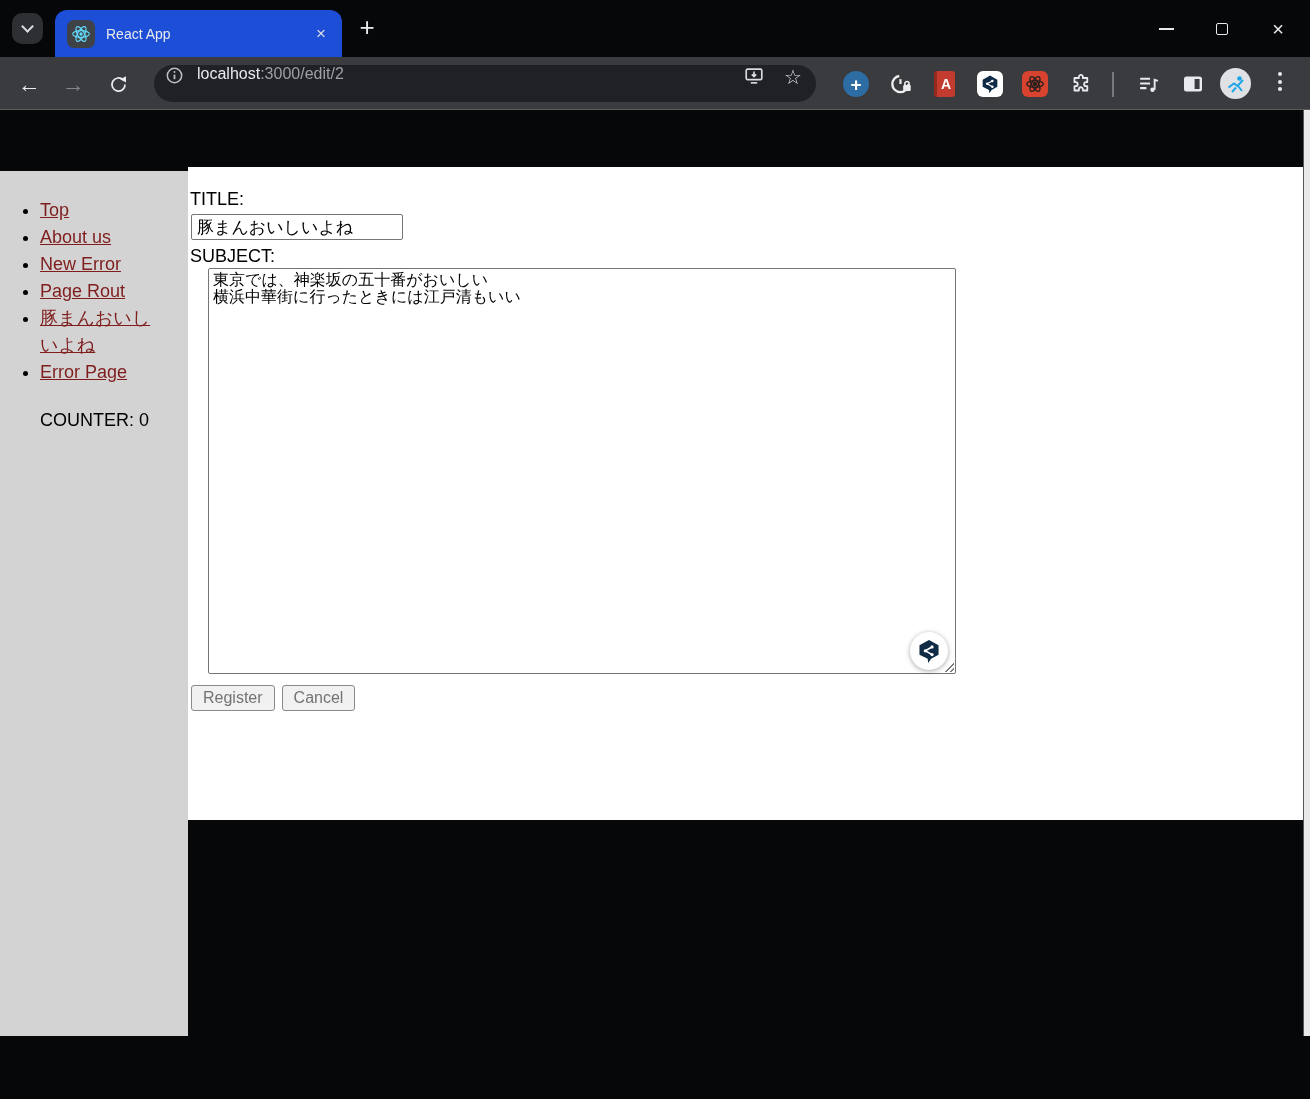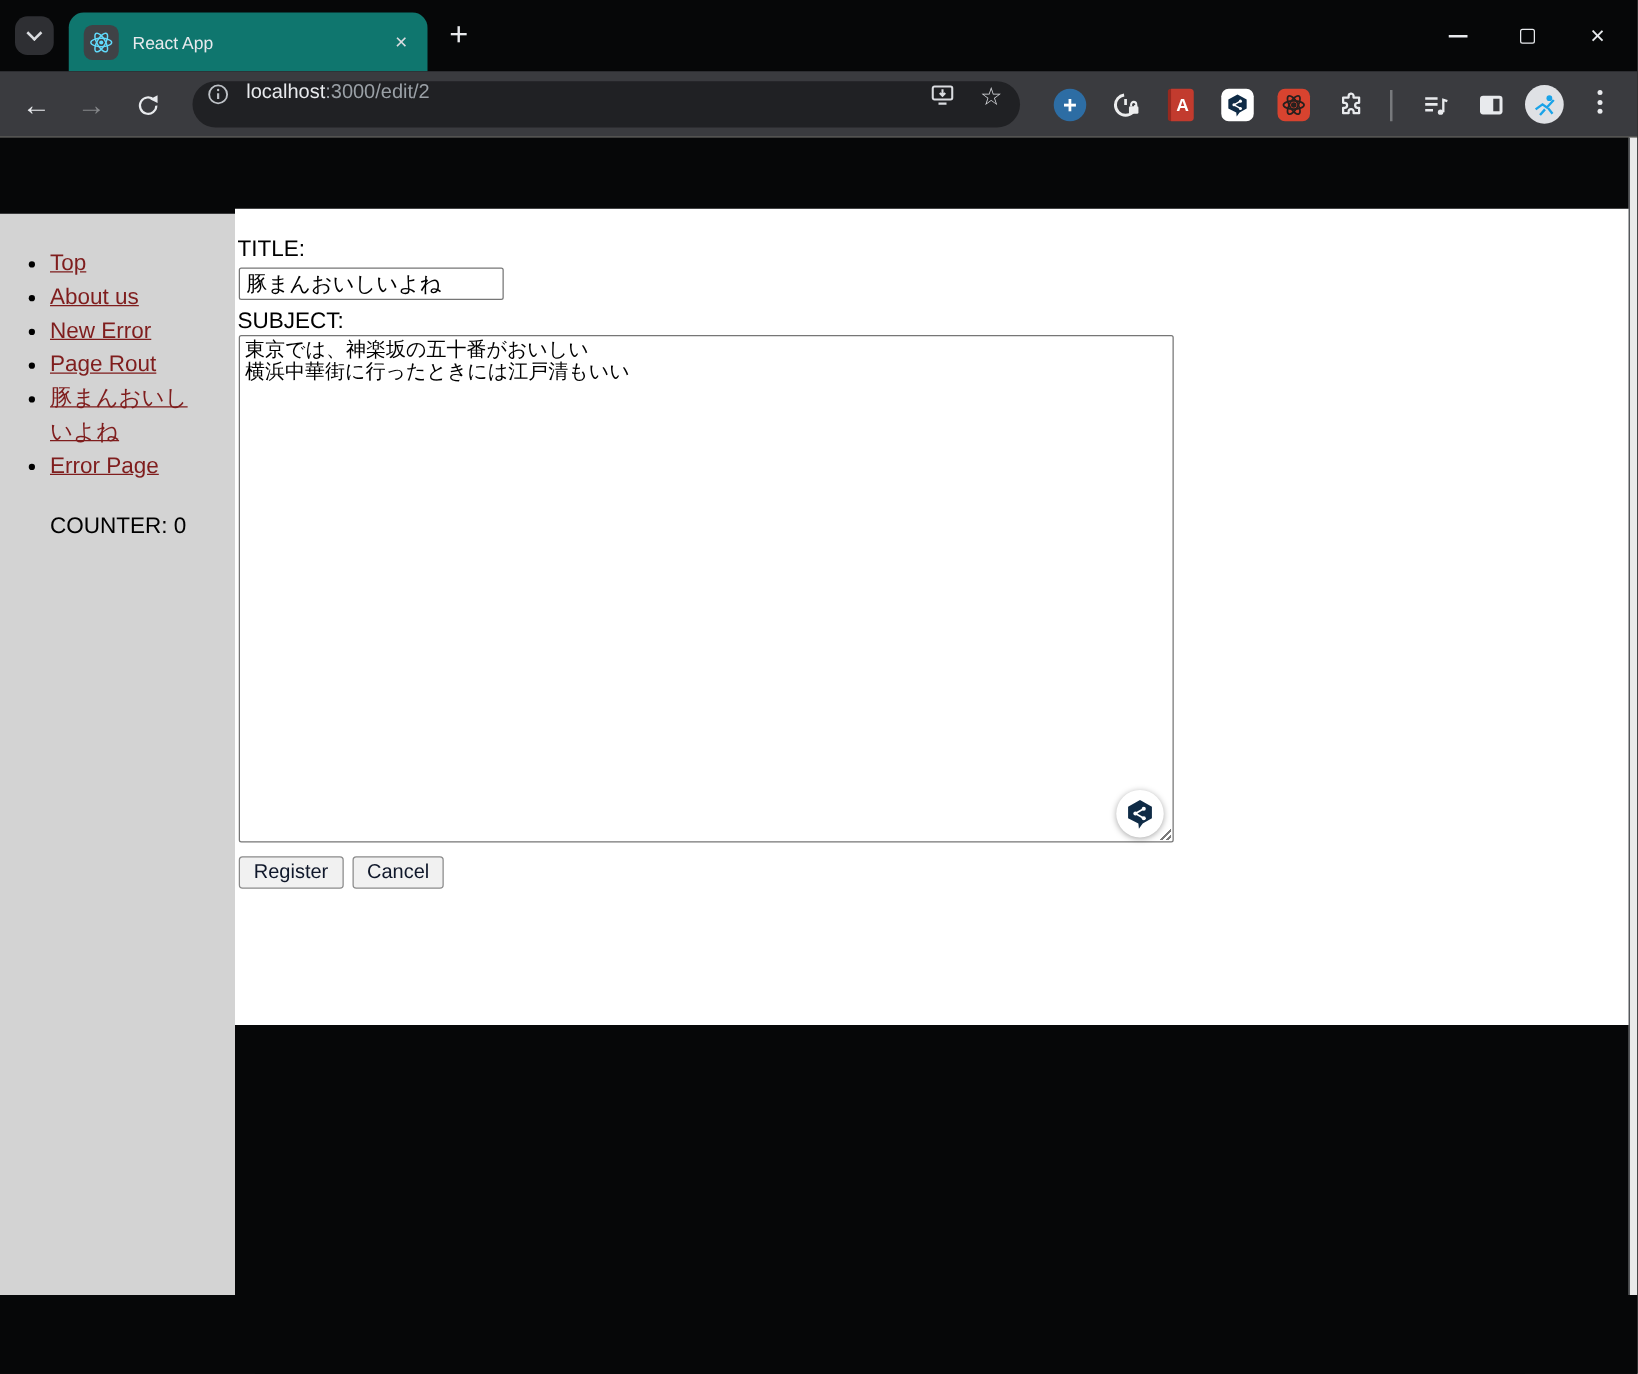--- a/index.html
+++ b/index.html
@@ -8,21 +8,21 @@
     position:relative; width:1310px; height:1099px; overflow:hidden;
     background:#060708;
     font-family:"Liberation Sans","DejaVu Sans",sans-serif;
   }
   
   .tabstrip { position:absolute; top:0; left:0; right:0; height:57px; background:#060708; }
   .tab-search-btn { position:absolute; left:12px; top:13px; width:31px; height:31px;
     border-radius:10px; background:#2E2F33; display:flex; align-items:center; justify-content:center; }
   .chevron-down { width:9px; height:9px; border-right:2.2px solid #DADCE0; border-bottom:2.2px solid #DADCE0;
     transform:rotate(45deg); margin-top:-4px; }
-  .tab { position:absolute; left:55px; top:10px; width:287px; height:47px; background:#0f766e;
+  .tab { position:absolute; left:55px; top:10px; width:287px; height:47px; background:#1d4ed8;
     border-radius:12px 12px 0 0; display:flex; align-items:center; padding:0 10px 0 12px; }
   .favicon-tile { width:28px; height:28px; border-radius:7px; background:#3F4246;
     display:flex; align-items:center; justify-content:center; margin-right:11px; flex:none; }
   .tab-title { color:#E8EAED; font-size:14px; flex:1; white-space:nowrap; overflow:hidden; }
   .tab-close { color:#DADCE0; font-size:17px; width:22px; height:22px; line-height:21px;
     text-align:center; border-radius:50%; flex:none; }
   .new-tab-btn { position:absolute; left:352px; top:13px; width:30px; height:30px; color:#E8EAED;
     font-size:26px; font-weight:300; text-align:center; line-height:28px; border-radius:50%; }
   .win-controls { position:absolute; right:4px; top:0; height:57px; display:flex; align-items:center; }
   .win-btn { width:56px; height:40px; display:flex; align-items:center; justify-content:center; color:#E8EAED; }
@@ -61,31 +61,31 @@
   .sidebar ul { margin:26px 0 0 0; padding-left:40px; font-size:18px; line-height:27px; list-style:disc; }
   .sidebar li { max-width:117px; }
   .sidebar a { color:#7f1d1d; text-decoration:underline; }
   .counter-text { margin:24px 0 0 40px; font-size:18px; }
   .main { position:absolute; top:167px; left:188px; right:7px; height:653px; background:#FFFFFF;
     padding:22px 0 0 2px; color:#000; }
   .field-label { display:block; font-size:18px; line-height:21px; }
   .title-input { display:block; margin:4px 0 6px 1px; width:212px; height:26px; font-size:17px;
     font-family:"Liberation Sans","DejaVu Sans",sans-serif;
     padding:1px 5px; border:1px solid #767676; border-radius:2px; background:#fff; }
-  .ta-wrap { position:relative; width:748px; margin:1px 0 0 1px; }
+  .ta-wrap { position:relative; width:748px; margin:1px 0 0 18px; }
   .subject-textarea { display:block; width:748px; height:406px; border:1px solid #767676; border-radius:2px;
     font-family:"DejaVu Sans Mono","Liberation Mono",monospace; font-size:16px; line-height:17px;
     padding:2px 4px; resize:none; overflow:hidden; background:#fff; color:#000; }
   .deepl-badge { position:absolute; right:8px; bottom:4px; width:38px; height:38px; border-radius:50%;
     background:#fff; box-shadow:0 1px 5px rgba(0,0,0,.35); display:flex; align-items:center; justify-content:center; }
   .resize-handle { position:absolute; right:2px; bottom:2px; width:11px; height:11px;
     background:repeating-linear-gradient(135deg, transparent 0 2px, #7a7a7a 2px 3.5px);
     clip-path:polygon(100% 0, 100% 100%, 0 100%); }
   .btn-row { margin:11px 0 0 1px; display:flex; gap:7px; }
-  .form-btn { font-family:"Liberation Sans","DejaVu Sans",sans-serif; font-size:16px; color:#0f172a;
+  .form-btn { font-family:"Liberation Sans","DejaVu Sans",sans-serif; font-size:16px; color:#737373;
     height:26px; padding:0 11px; background:#F1F1F1; border:1px solid #8A8A8A; border-radius:3px; }
   .desktop-sliver { position:absolute; top:110px; right:0; width:7px; height:926px;
     background:#E9E9E9; border-left:1px solid #55575B; }
   .page-footer { position:absolute; top:1036px; left:0; right:7px; height:58px; background:#ADD8E6;
     color:#0B0B0B; font-size:18px; padding:6px 0 0 5px; border-radius:0 0 10px 10px; }
 </style>
 </head>
 <body>
 
 <div class="screen">

